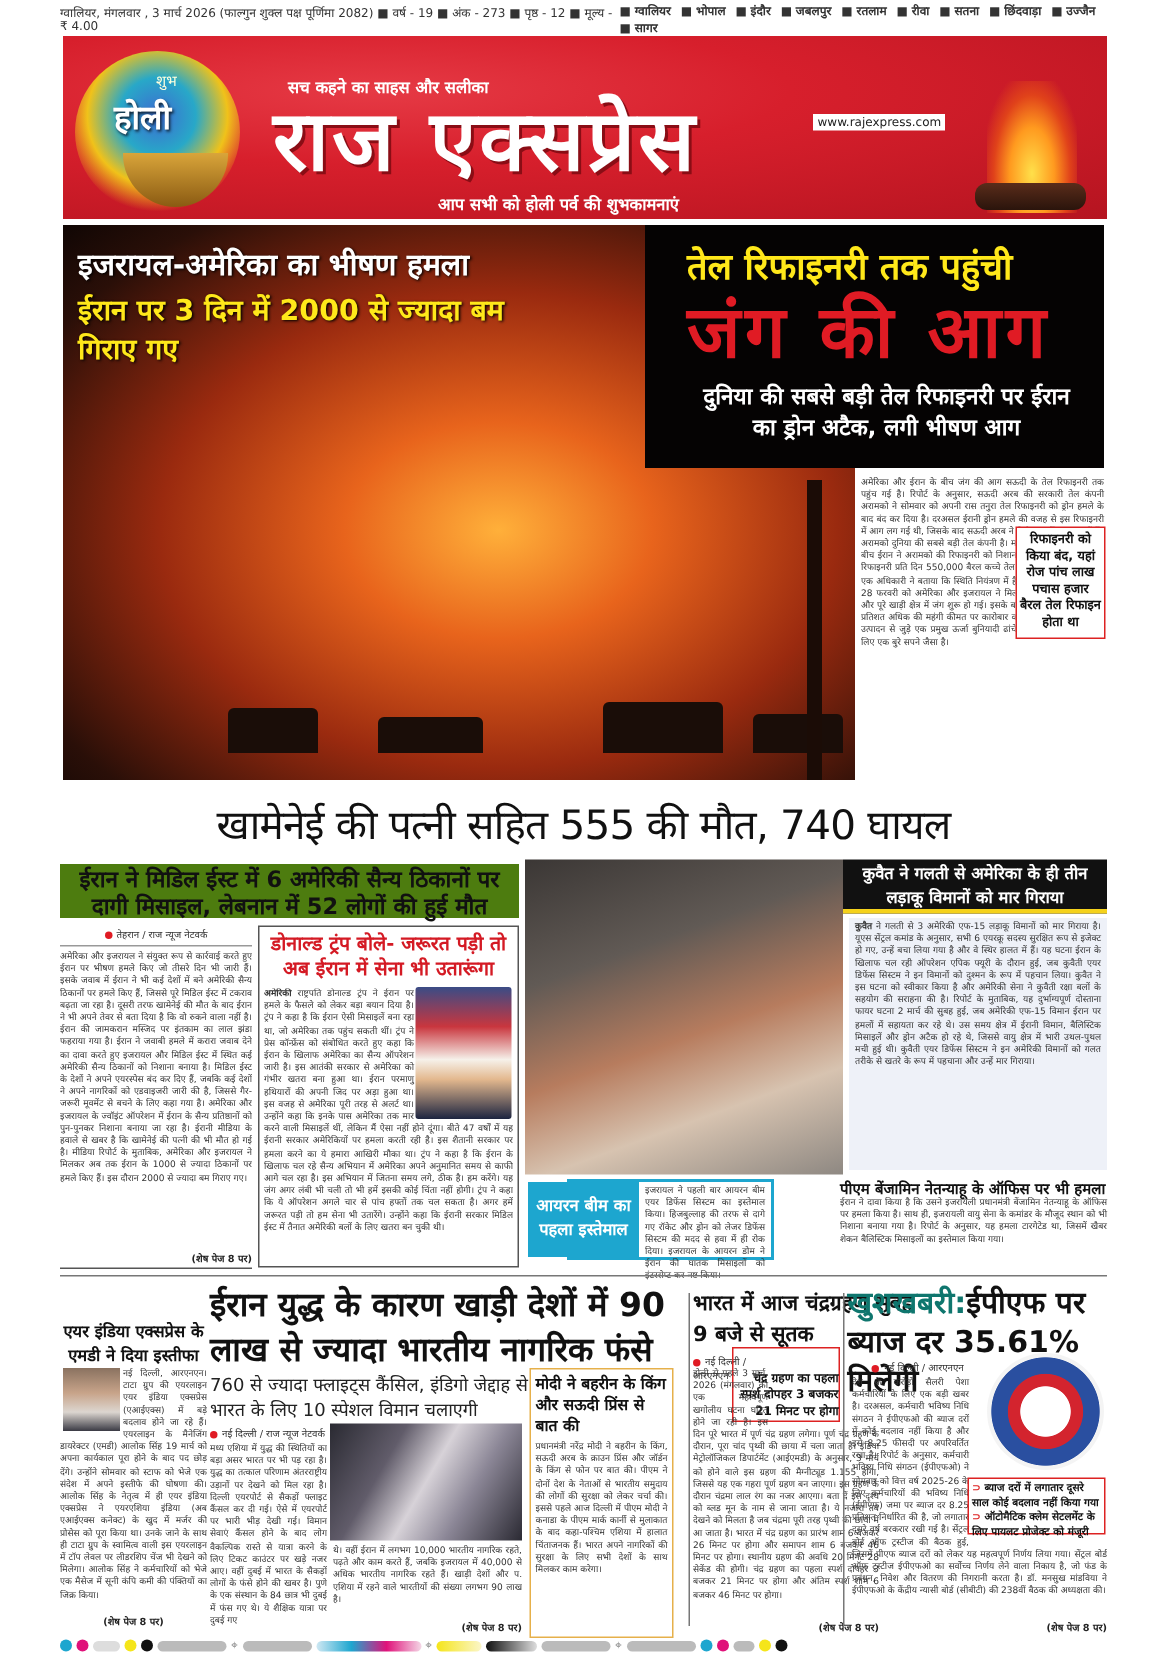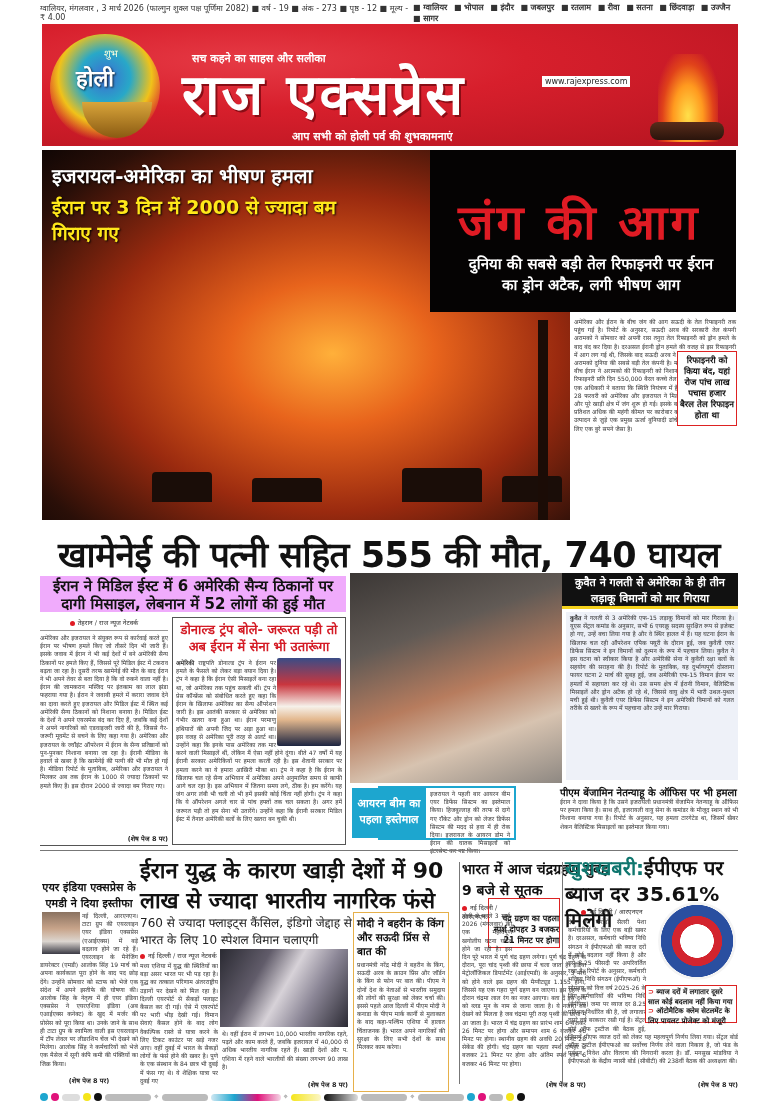--- a/index.html
+++ b/index.html
@@ -24,22 +24,22 @@
 .hero .h2{position:absolute;left:10px;top:44px;font-size:19px;font-weight:bold;color:#ffe81a;line-height:26px;text-shadow:1px 1px 2px #000}
 .hero-right .k1{position:absolute;left:28px;top:10px;font-size:24px;font-weight:bold;color:#ffe81a}
 .hero-right .k2{position:absolute;left:28px;top:44px;font-size:48px;font-weight:bold;color:#e01b24;line-height:56px;letter-spacing:3px}
 .hero-right .k3{position:absolute;left:36px;top:104px;font-size:15px;font-weight:bold;color:#fff;line-height:21px;text-align:center}
 .tanks{position:absolute;left:100px;bottom:18px;width:420px;height:40px}
 .tank{position:absolute;bottom:0;height:30px;background:#1a0d08;border-radius:4px 4px 0 0}
 .tower{position:absolute;left:538px;top:320px;width:10px;height:200px;background:#1b0c06}
 .art-col{font-size:6px;line-height:8.2px;color:#333;text-align:justify}
 .refinery-text{left:574px;top:318px;width:162px;height:200px}
 .refinery-box{left:677px;top:351px;width:60px;height:75px;border:1px solid #d22;background:#fff;font-size:8.5px;font-weight:bold;line-height:11px;text-align:center;padding:3px 2px;color:#111}
-.headline555{left:40px;top:530px;width:698px;font-size:35px;font-weight:bold;color:#111;text-align:center;letter-spacing:-0.5px}
-.sub-left{left:40px;top:576px;width:306px;height:36px;background:#f0abfc;font-size:15px;font-weight:bold;line-height:18px;text-align:center;padding-top:1px;color:#111}
+.headline555{left:40px;top:530px;width:698px;font-size:27px;font-weight:normal;color:#111;text-align:center;letter-spacing:-0.5px}
+.sub-left{left:40px;top:576px;width:306px;height:36px;background:#4d7c0f;font-size:15px;font-weight:bold;line-height:18px;text-align:center;padding-top:1px;color:#111}
 .photo-kuwait{left:350px;top:573px;width:212px;height:210px;background:linear-gradient(160deg,#3b3735 0%,#615a55 30%,#b77c5e 55%,#d7c3b0 75%,#8e8882 100%)}
 .kuwait-cap{left:562px;top:573px;width:176px;height:36px;background:#111;color:#fff;font-size:11px;font-weight:bold;line-height:16px;text-align:center;padding-top:2px;border-bottom:3px solid #f5d21c}
 .kuwait-text{left:566px;top:612px;width:172px;height:168px;background:#eef1f8;padding:2px 4px}
 .byline{font-size:6.5px;color:#333;text-align:center}
 .dot{display:inline-block;width:5px;height:5px;border-radius:50%;background:#e01b24;margin-right:3px;vertical-align:middle}
 .col1{left:40px;top:618px;width:128px;height:228px;border-bottom:1px solid #555}
 .trump-box{left:172px;top:617px;width:174px;height:228px;border:1px solid #555;padding:3px}
 .trump-h{font-size:13px;font-weight:bold;color:#d41a24;text-align:center;line-height:17px}
 .trump-photo{position:absolute;right:4px;top:40px;width:64px;height:88px;background:linear-gradient(180deg,#3a4c86 0%,#c9363e 30%,#f6f1ea 55%,#e3b88e 70%,#1c2440 100%);border-radius:2px}
 .ironbeam{left:352px;top:788px;width:74px;height:50px;background:#1da6cf;color:#fff;font-size:11px;font-weight:bold;text-align:center;line-height:16px;padding-top:8px}
@@ -102,20 +102,21 @@
   <div class="h2" style="width:290px">ईरान पर 3 दिन में 2000 से ज्यादा बम गिराए गए</div>
   <div class="tanks">
     <div class="tank" style="left:10px;width:60px"></div>
     <div class="tank" style="left:110px;width:70px;height:24px"></div>
     <div class="tank" style="left:260px;width:80px;height:34px"></div>
     <div class="tank" style="left:360px;width:60px;height:26px"></div>
   </div>
 </div>
 <div class="abs tower"></div>
 <div class="abs hero-right">
+  <div class="k1">तेल रिफाइनरी तक पहुंची</div>
   <div class="k2">जंग की आग</div>
   <div class="k3" style="width:250px">दुनिया की सबसे बड़ी तेल रिफाइनरी पर ईरान का ड्रोन अटैक, लगी भीषण आग</div>
 </div>
 
 <div class="abs refinery-text art-col">
   <span>अमेरिका और ईरान के बीच जंग की आग सऊदी के तेल रिफाइनरी तक पहुंच गई है। रिपोर्ट के अनुसार, सऊदी अरब की सरकारी तेल कंपनी अरामको ने सोमवार को अपनी रास तनुरा तेल रिफाइनरी को ड्रोन हमले के बाद बंद कर दिया है। दरअसल ईरानी ड्रोन हमले की वजह से इस रिफाइनरी में आग लग गई थी, जिसके बाद सऊदी अरब ने ये फैसला लिया। बता दें कि अरामको दुनिया की सबसे बड़ी तेल कंपनी है। मध्य पूर्व में चल रहे तनाव के बीच ईरान ने अरामको की रिफाइनरी को निशाना बनाया है। रास तनुरा तेल रिफाइनरी प्रति दिन 550,000 बैरल कच्चे तेल को रिफाइन कर सकती है। एक अधिकारी ने बताया कि स्थिति नियंत्रण में है और आग बुझा ली गई है। 28 फरवरी को अमेरिका और इजरायल ने मिलकर ईरान पर हमला किया और पूरे खाड़ी क्षेत्र में जंग शुरू हो गई। इसके बाद लंदन में कच्चा तेल 9.7 प्रतिशत अधिक की महंगी कीमत पर कारोबार कर रहा था। ऐसे में अब तेल उत्पादन से जुड़े एक प्रमुख ऊर्जा बुनियादी ढांचे पर हमला तेल बाजारों के लिए एक बुरे सपने जैसा है।</span>
 </div>
 <div class="abs refinery-box">रिफाइनरी को किया बंद, यहां रोज पांच लाख पचास हजार बैरल तेल रिफाइन होता था</div>
 
 <div class="abs headline555">खामेनेई की पत्नी सहित 555 की मौत, 740 घायल</div>

